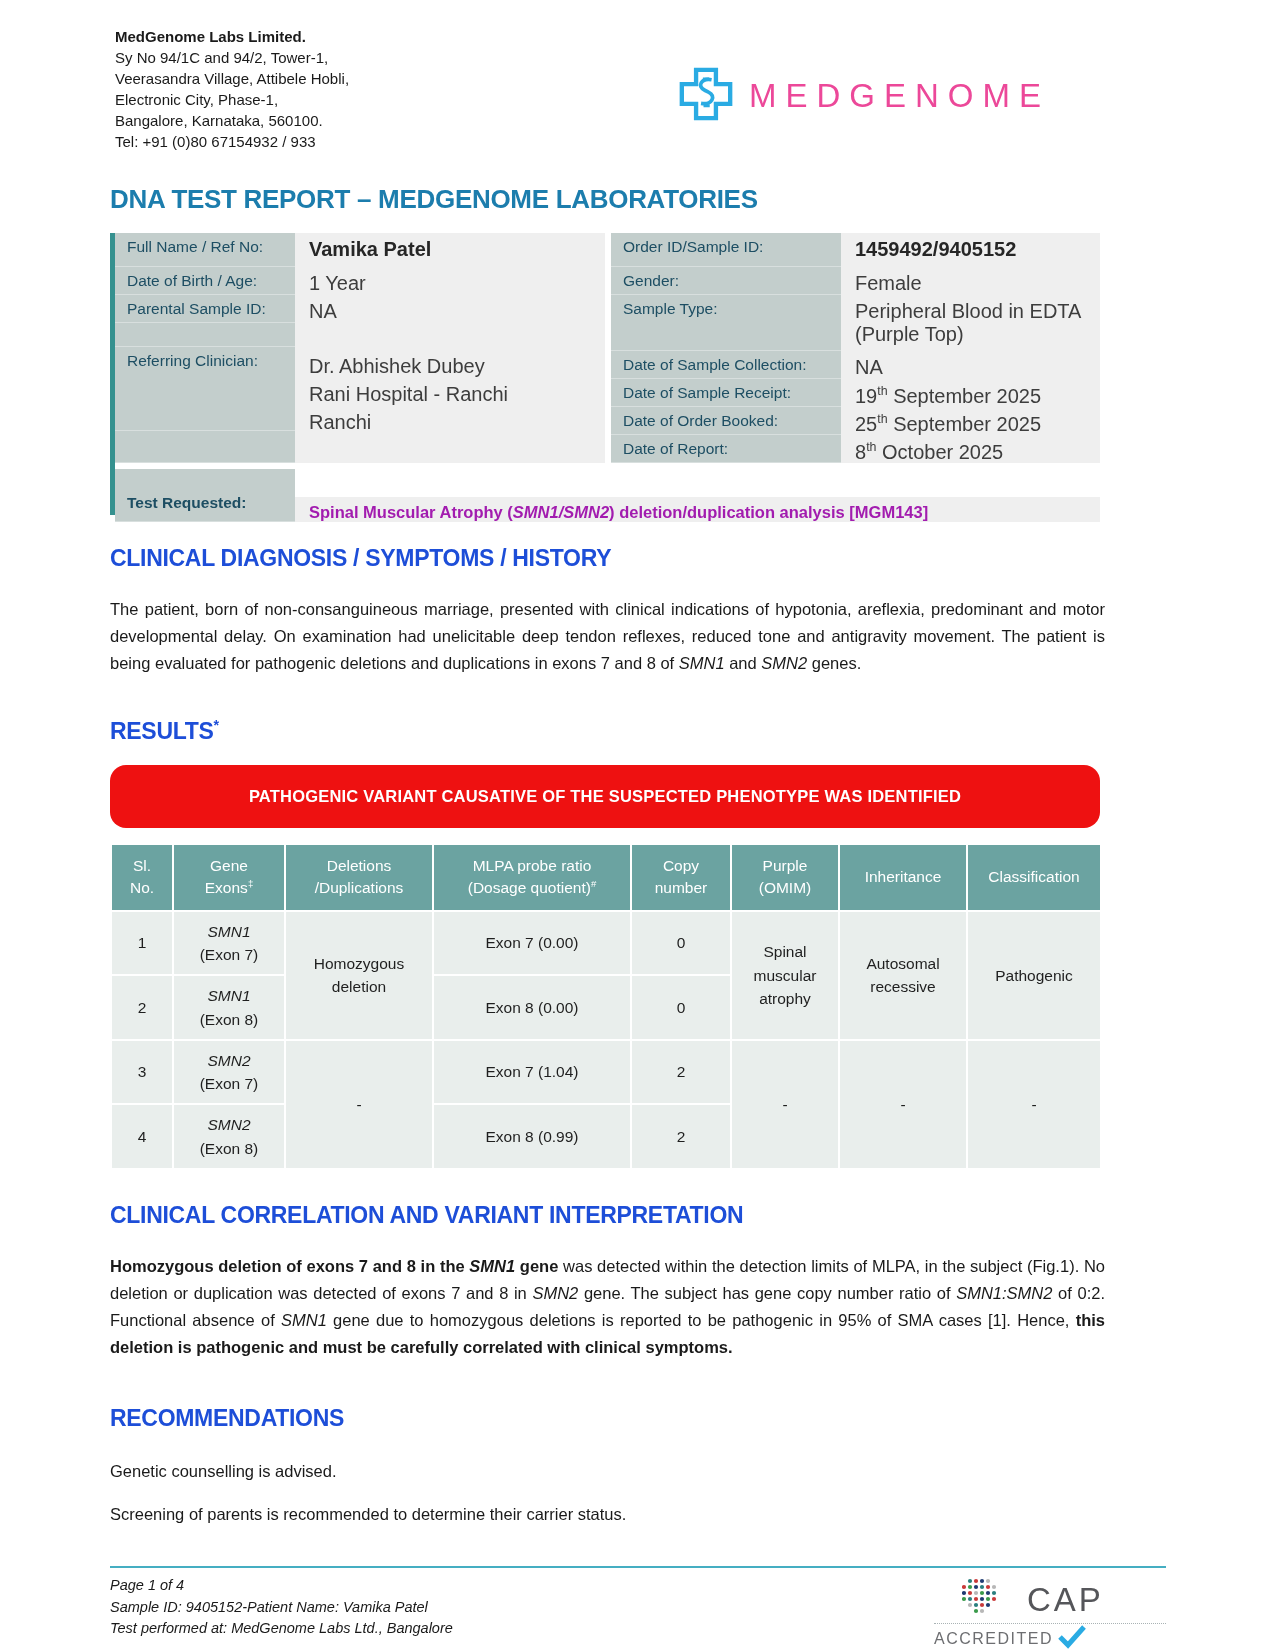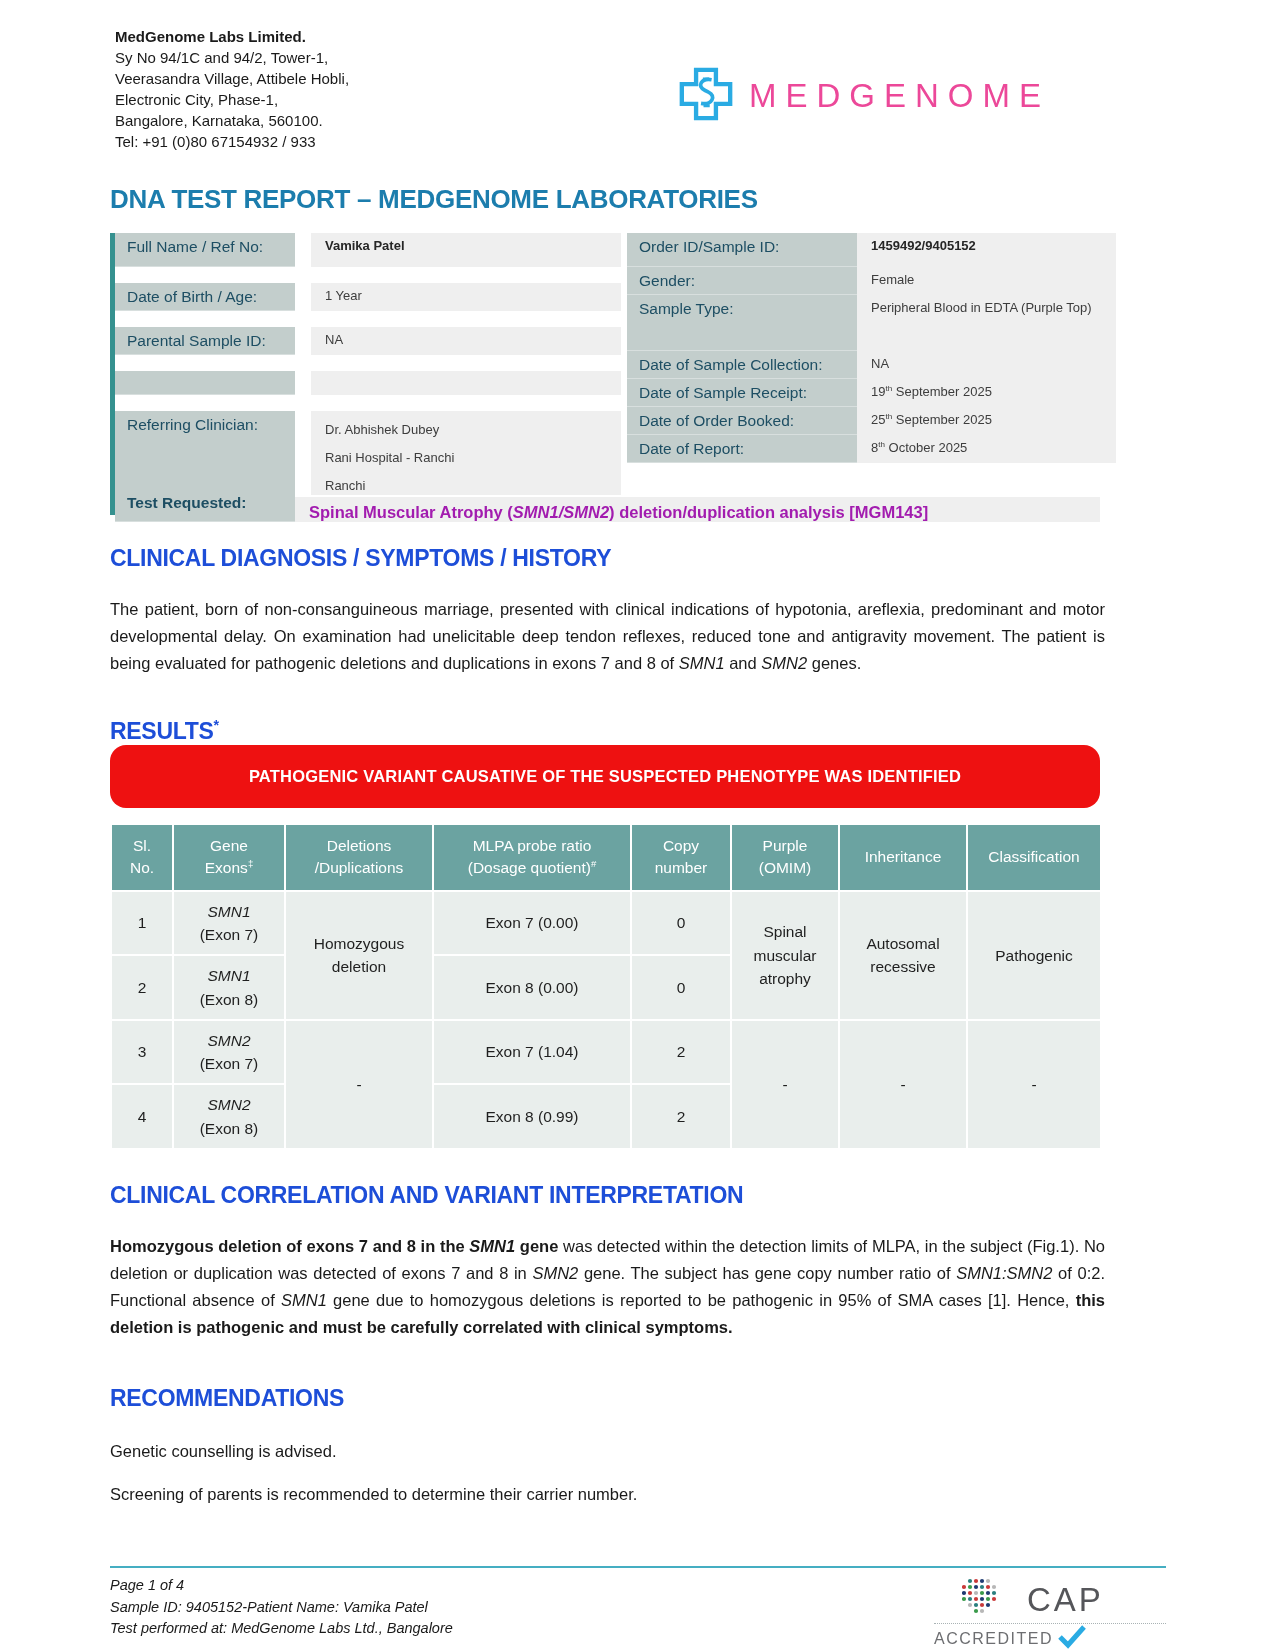--- a/index.html
+++ b/index.html
@@ -19,37 +19,37 @@
 
   
   .doc-title { margin-top:32px; font-size:26px; font-weight:bold; color:#1c7dad; letter-spacing:-0.3px; }
   .sec-title { font-size:23px; font-weight:bold; color:#1d4ed8; letter-spacing:-0.3px; }
   .sup { font-size:0.62em; vertical-align:super; }
 
   
   .info-wrap { margin-top:18px; border-left:5px solid #35918f; width:990px; }
   .info-main { display:flex; height:230px; }
   .blk { display:grid; height:230px; }
-  .blk-left  { grid-template-columns:180px 310px; grid-template-rows:34px 28px 28px 24px 84px auto;gap:16px; }
+  .blk-left  { grid-template-columns:180px 310px; grid-template-rows:34px 28px 28px 24px 84px auto; }
   .blk-right { grid-template-columns:230px 259px; grid-template-rows:34px 28px 56px 28px 28px 28px 28px; margin-left:6px; }
   .lbl { background:#c3cecc; color:#1d4e63; font-size:15.5px; padding:5px 4px 0 12px; border-bottom:1px solid rgba(255,255,255,0.35); }
-  .val { background:#efefef; color:#3d3d3d; font-size:13px; padding:5px 4px 0 14px; }
+  .val { background:#efefef; color:#3d3d3d; font-size:20px; padding:5px 4px 0 14px; }
   .val.strong { font-weight:bold; color:#262626; }
   .val .line { display:block; line-height:28px; }
   .test-row { display:grid; grid-template-columns:180px 805px; height:46px; margin-top:6px; }
   .test-row .lbl { display:flex; align-items:center; font-weight:bold; padding-top:16px; }
   .test-row .val { display:flex; align-items:center; font-weight:bold; color:#a21caf; font-size:16.5px; padding-top:6px;margin-top:28px; }
   .it { font-style:italic; }
 
   
   .para { margin-top:24px; font-size:16.5px; line-height:27px; text-align:justify; color:#1a1a1a; width:995px; }
   .b { font-weight:bold; }
 
   
-  .banner { width:990px; height:63px; background:#ee1111; border-radius:16px;
+  .banner { margin-top:20px; width:990px; height:63px; background:#ee1111; border-radius:16px;
             display:flex; align-items:center; justify-content:center; }
   .banner span { color:#ffffff; font-weight:bold; font-size:16.5px; letter-spacing:0.2px; }
 
   
   table.results { margin-top:15px; border-collapse:collapse; width:990px; table-layout:fixed; }
   table.results th { background:#6ba3a1; color:#ffffff; font-weight:400; font-size:15.5px;
                      border:2px solid #ffffff; padding:10px 4px; line-height:1.45; vertical-align:middle; text-align:center; }
   table.results td { background:#e9eeec; font-size:15.5px; border:2px solid #ffffff;
                      padding:8px 4px; text-align:center; vertical-align:middle; line-height:1.5; color:#1f1f1f; }
   td.patho { color:#e02820; }
@@ -209,21 +209,21 @@
           <td>2</td>
         </tr>
       </tbody>
     </table>
 
     <div class="sec-title" style="margin-top:32px;">CLINICAL CORRELATION AND VARIANT INTERPRETATION</div>
     <p class="para"><span class="b">Homozygous deletion of exons 7 and 8 in the </span><span class="b it">SMN1</span><span class="b"> gene </span><span>was detected within the detection limits of MLPA, in the subject (Fig.1). No deletion or duplication was detected of exons 7 and 8 in </span><span class="it">SMN2</span><span> gene. The subject has gene copy number ratio of </span><span class="it">SMN1:SMN2</span><span> of 0:2. Functional absence of </span><span class="it">SMN1</span><span> gene due to homozygous deletions is reported to be pathogenic in 95% of SMA cases [1]. Hence, </span><span class="b">this deletion is pathogenic and must be carefully correlated with clinical symptoms.</span></p>
 
     <div class="sec-title" style="margin-top:44px;">RECOMMENDATIONS</div>
     <div class="rec-line" style="margin-top:30px;">Genetic counselling is advised.</div>
-    <div class="rec-line">Screening of parents is recommended to determine their carrier number.</div>
+    <div class="rec-line">Screening of parents is recommended to determine their carrier status.</div>
 
   </div>
 
   <div class="footer">
     <div class="footer-left">
       <div>Page 1 of 4</div>
       <div>Sample ID: 9405152-Patient Name: Vamika Patel</div>
       <div>Test performed at: MedGenome Labs Ltd., Bangalore</div>
     </div>
     <div class="cap">

